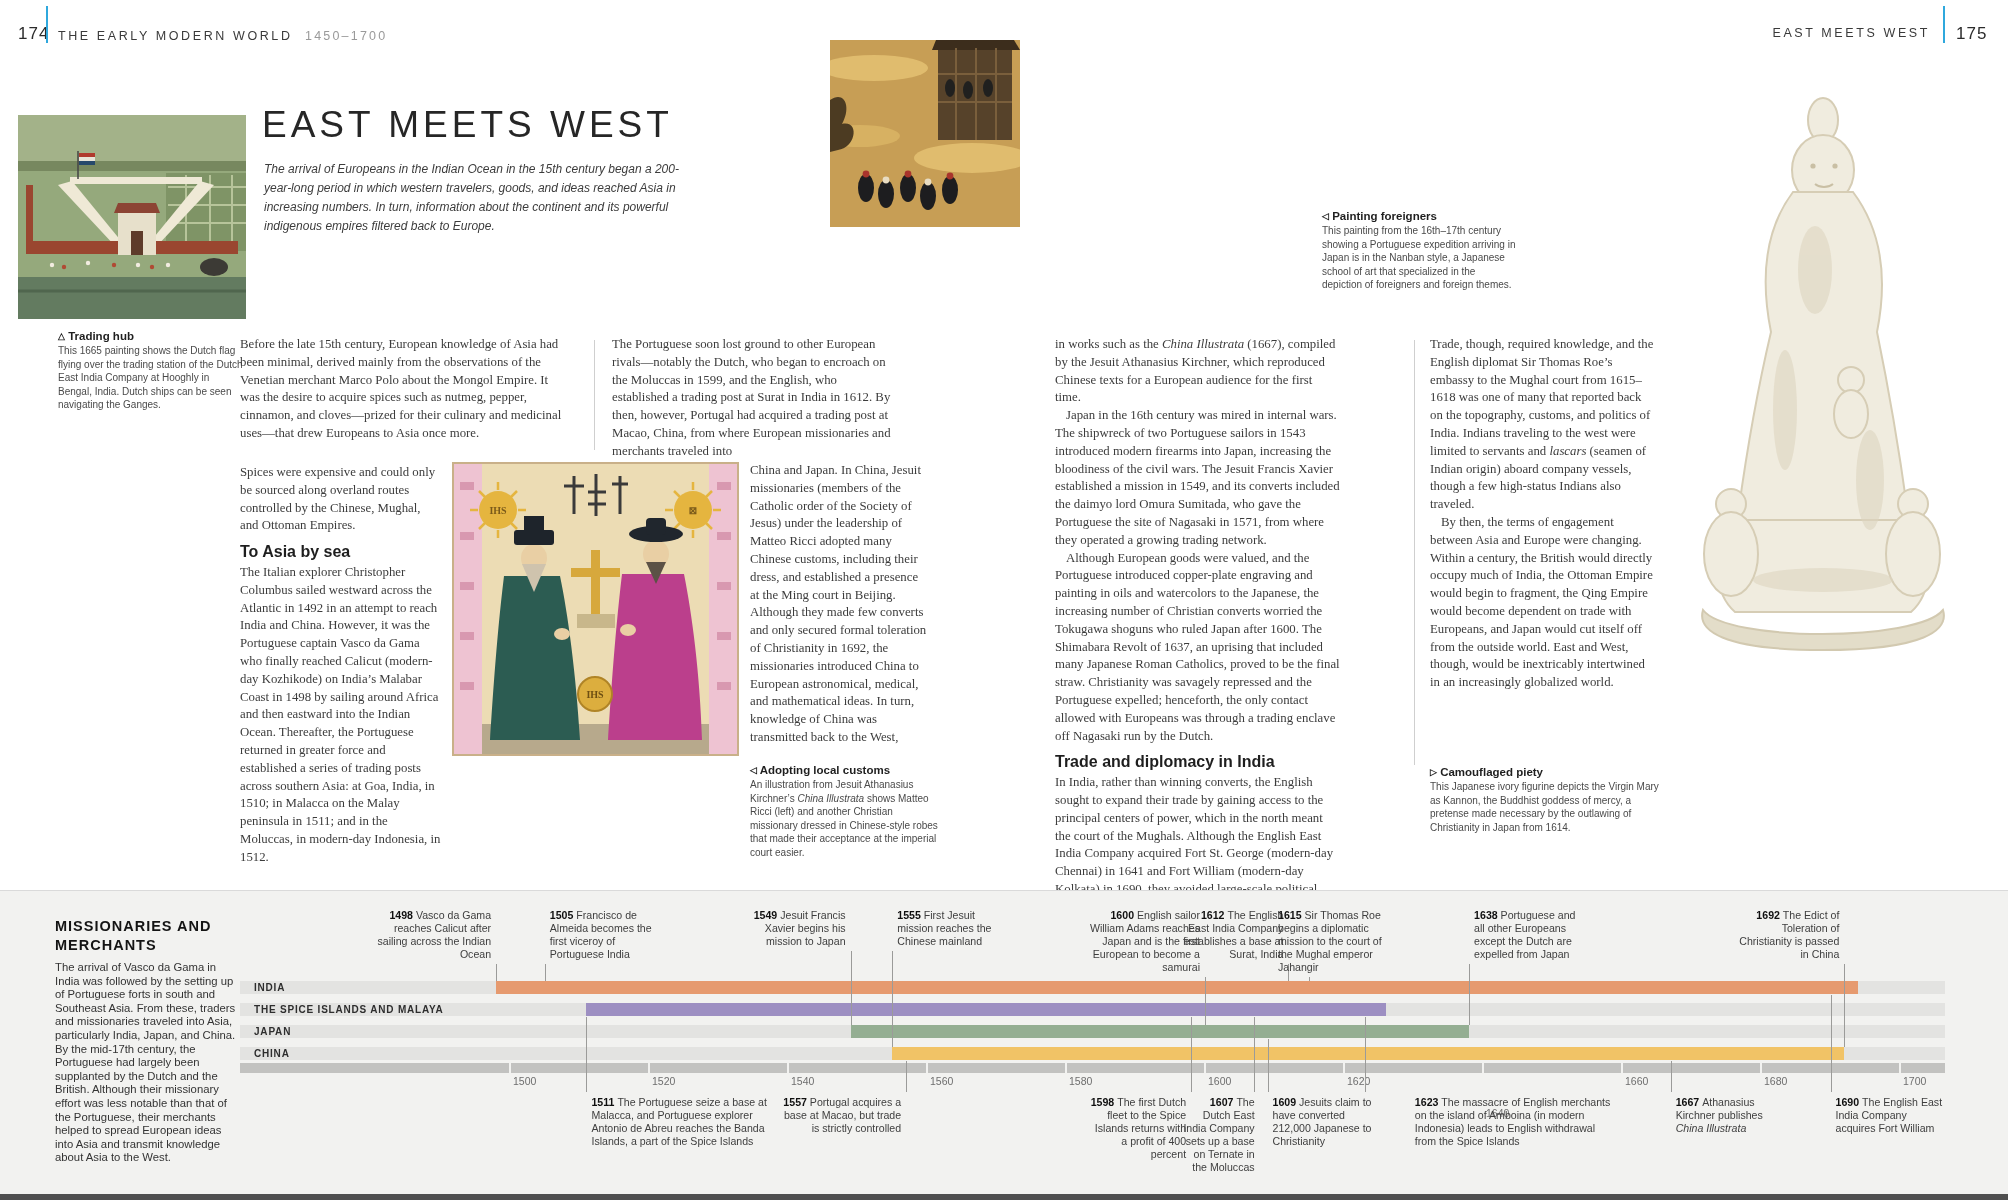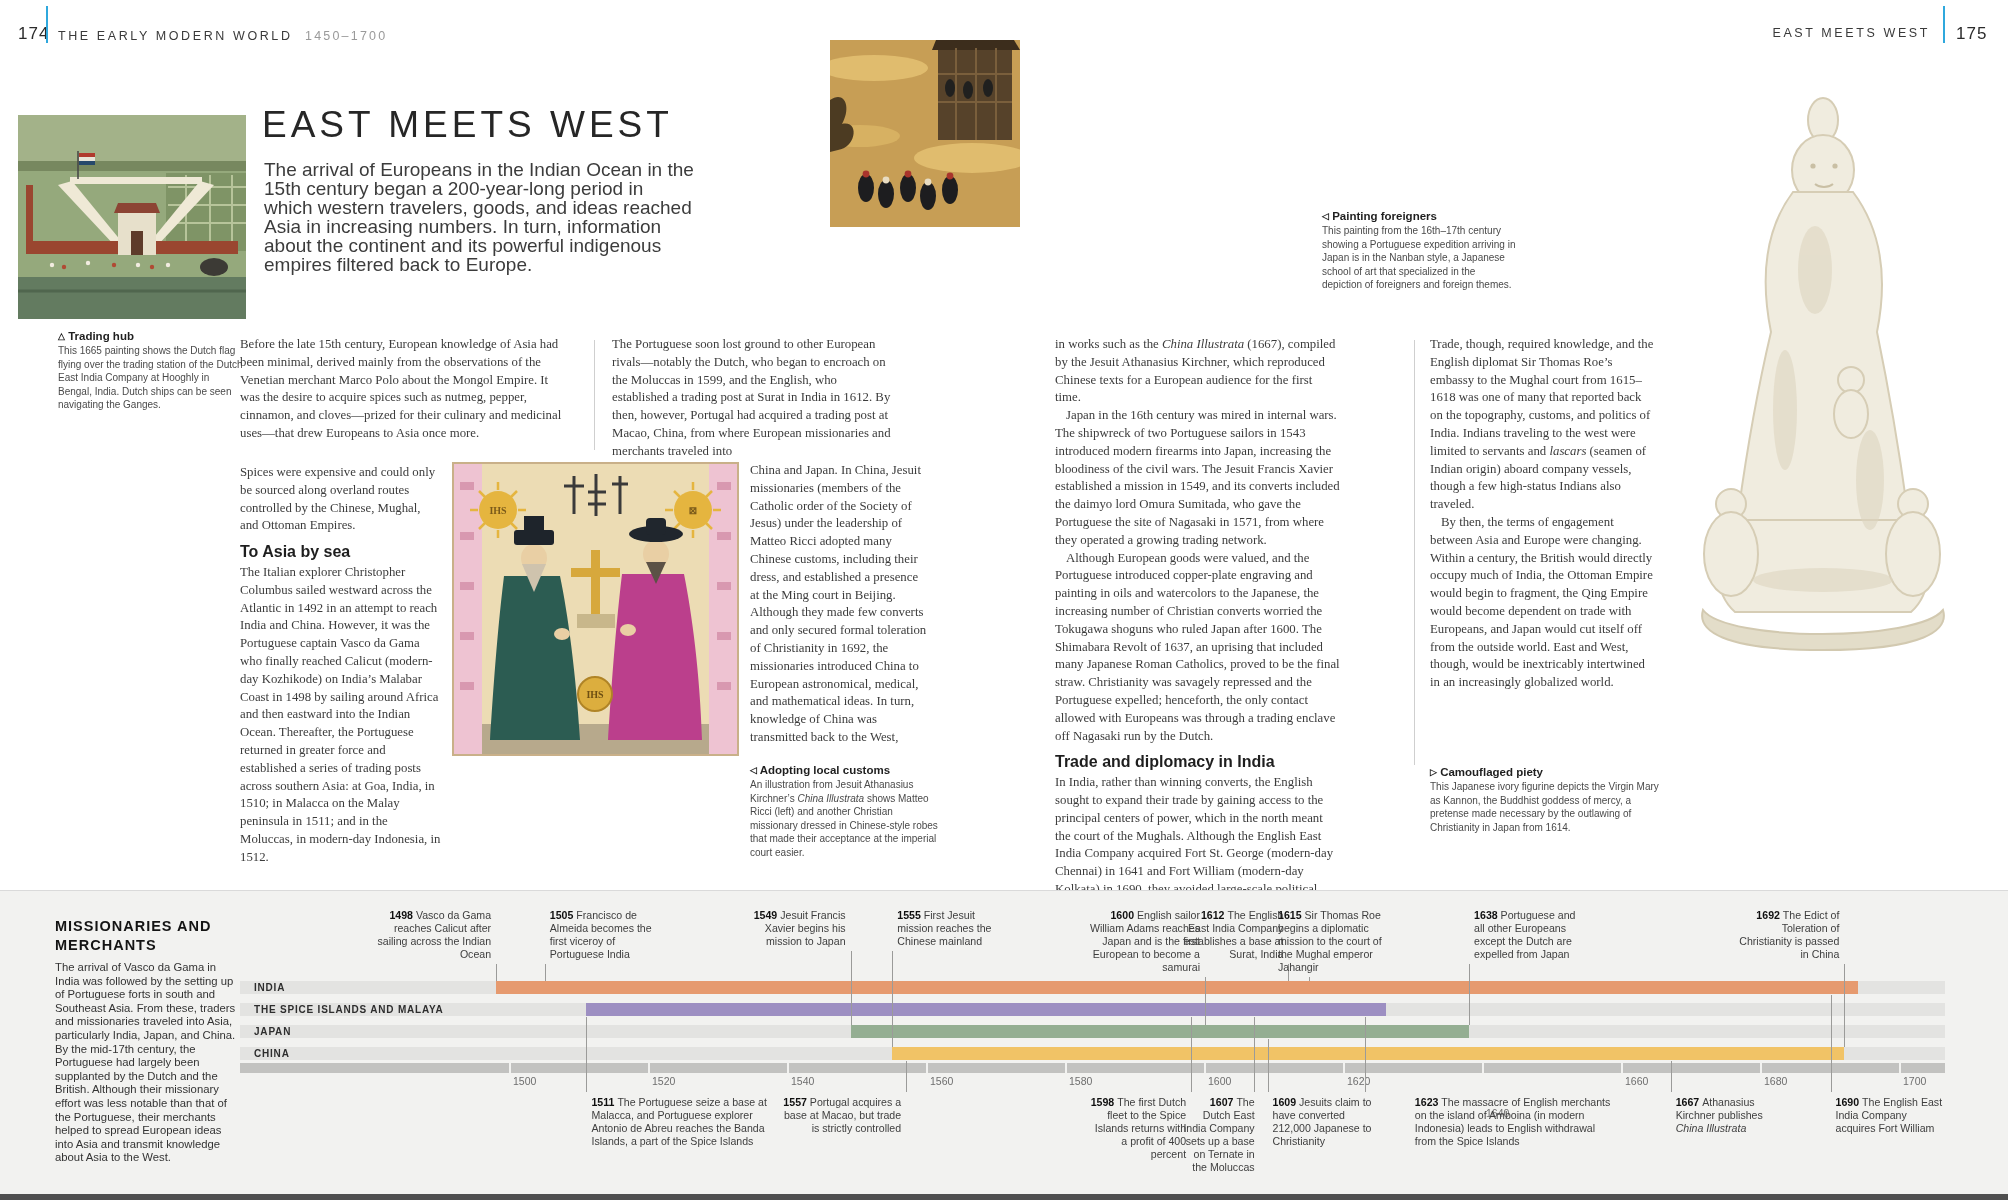--- a/index.html
+++ b/index.html
@@ -6,21 +6,21 @@
   .page{position:relative;width:2008px;height:1200px;background:#ffffff;overflow:hidden;
         font-family:"Liberation Sans",sans-serif;}
   .abs{position:absolute;}
   
   .pgnum{font-size:17px;color:#2b2b2b;letter-spacing:1px;}
   .runhead{font-size:12.5px;font-weight:400;letter-spacing:2.6px;color:#3a3a3a;}
   .rundates{font-size:12.5px;font-weight:400;letter-spacing:2.2px;color:#9a9a9a;}
   .bluebar{width:2px;background:#2fa8dd;}
   
   .title{font-size:37px;font-weight:300;letter-spacing:4px;color:#262626;}
-  .intro{font-size:19px;line-height:19px;font-weight:300;color:#3c3c3c;}
+  .intro{font-size:12px;line-height:19px;font-weight:300;color:#3c3c3c;font-style:italic;}
   .serif{font-family:"Liberation Serif",serif;font-size:12.8px;line-height:17.8px;color:#3c3c3c;}
   .serif p{margin:0;}
   .serif p.ind{text-indent:11px;}
   .subhead{font-family:"Liberation Sans",sans-serif;font-size:16px;font-weight:700;color:#1e1e1e;
            margin:8px 0 3px 0;}
   .it{font-style:italic;}
   .vrule{width:1px;background:#cfcfcf;}
   
   .cap-h{font-size:11.5px;font-weight:700;color:#1f1f1f;margin-bottom:2px;}
   .cap-marker{font-size:9px;position:relative;top:-1px;color:#1f1f1f;}

